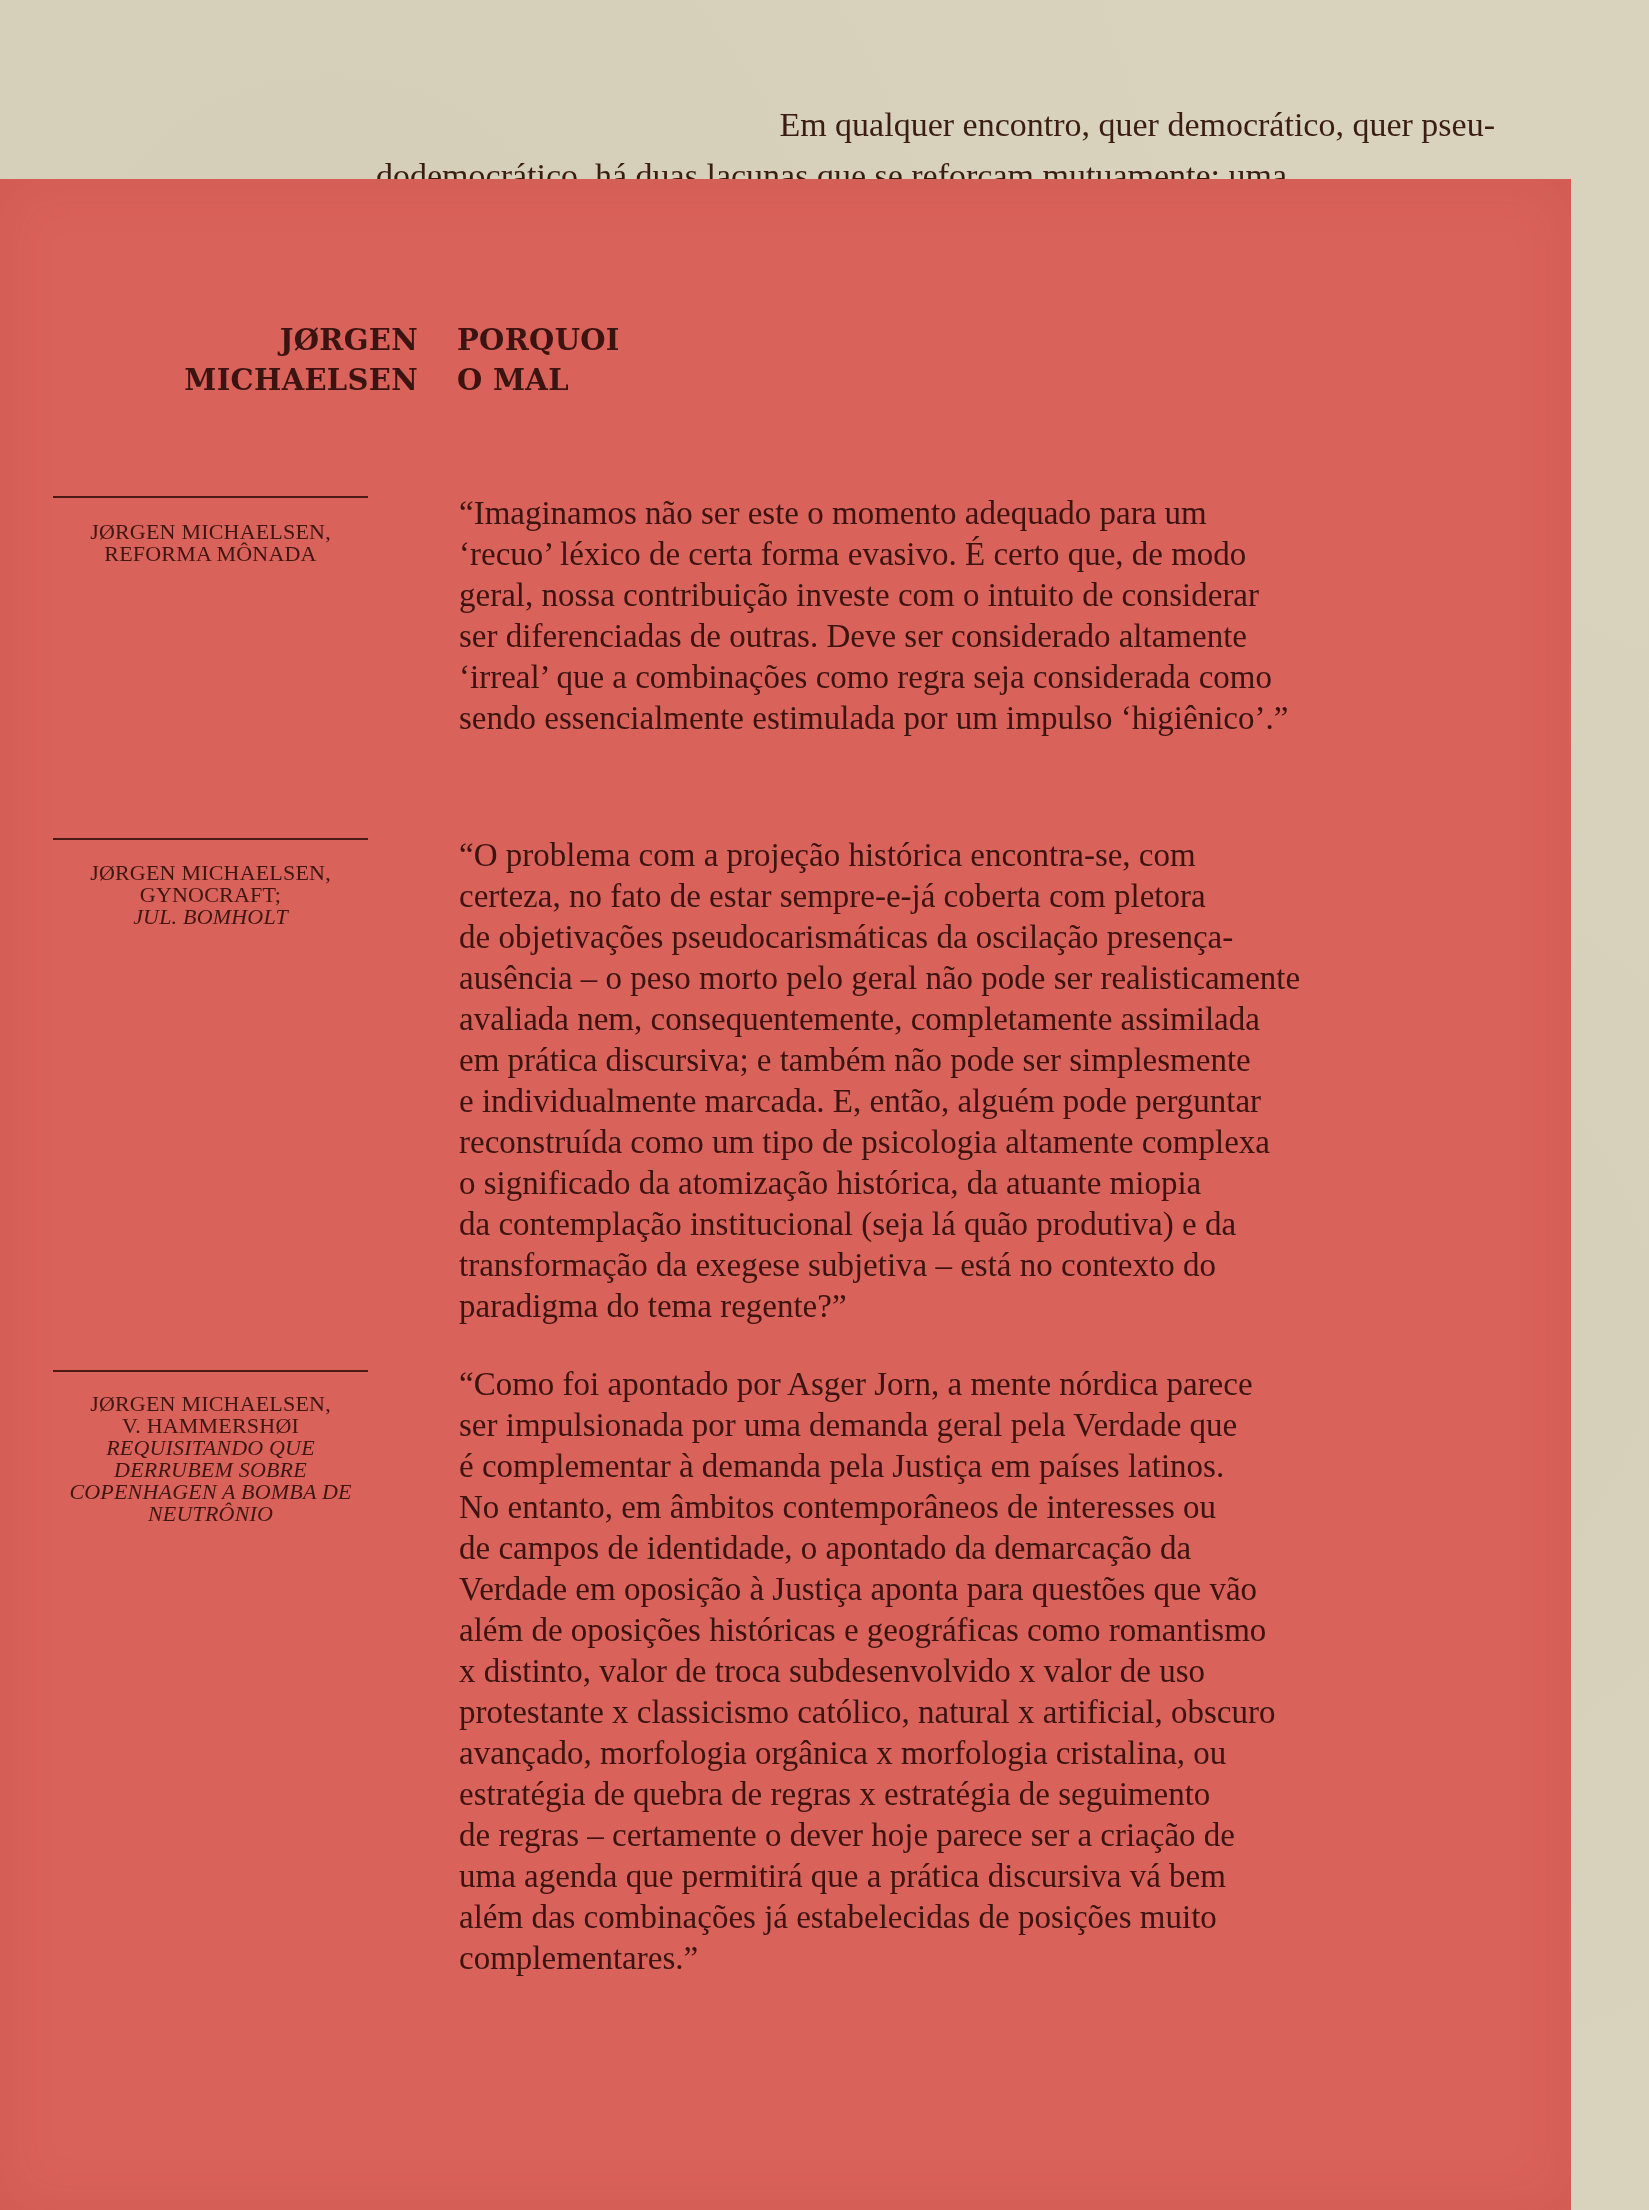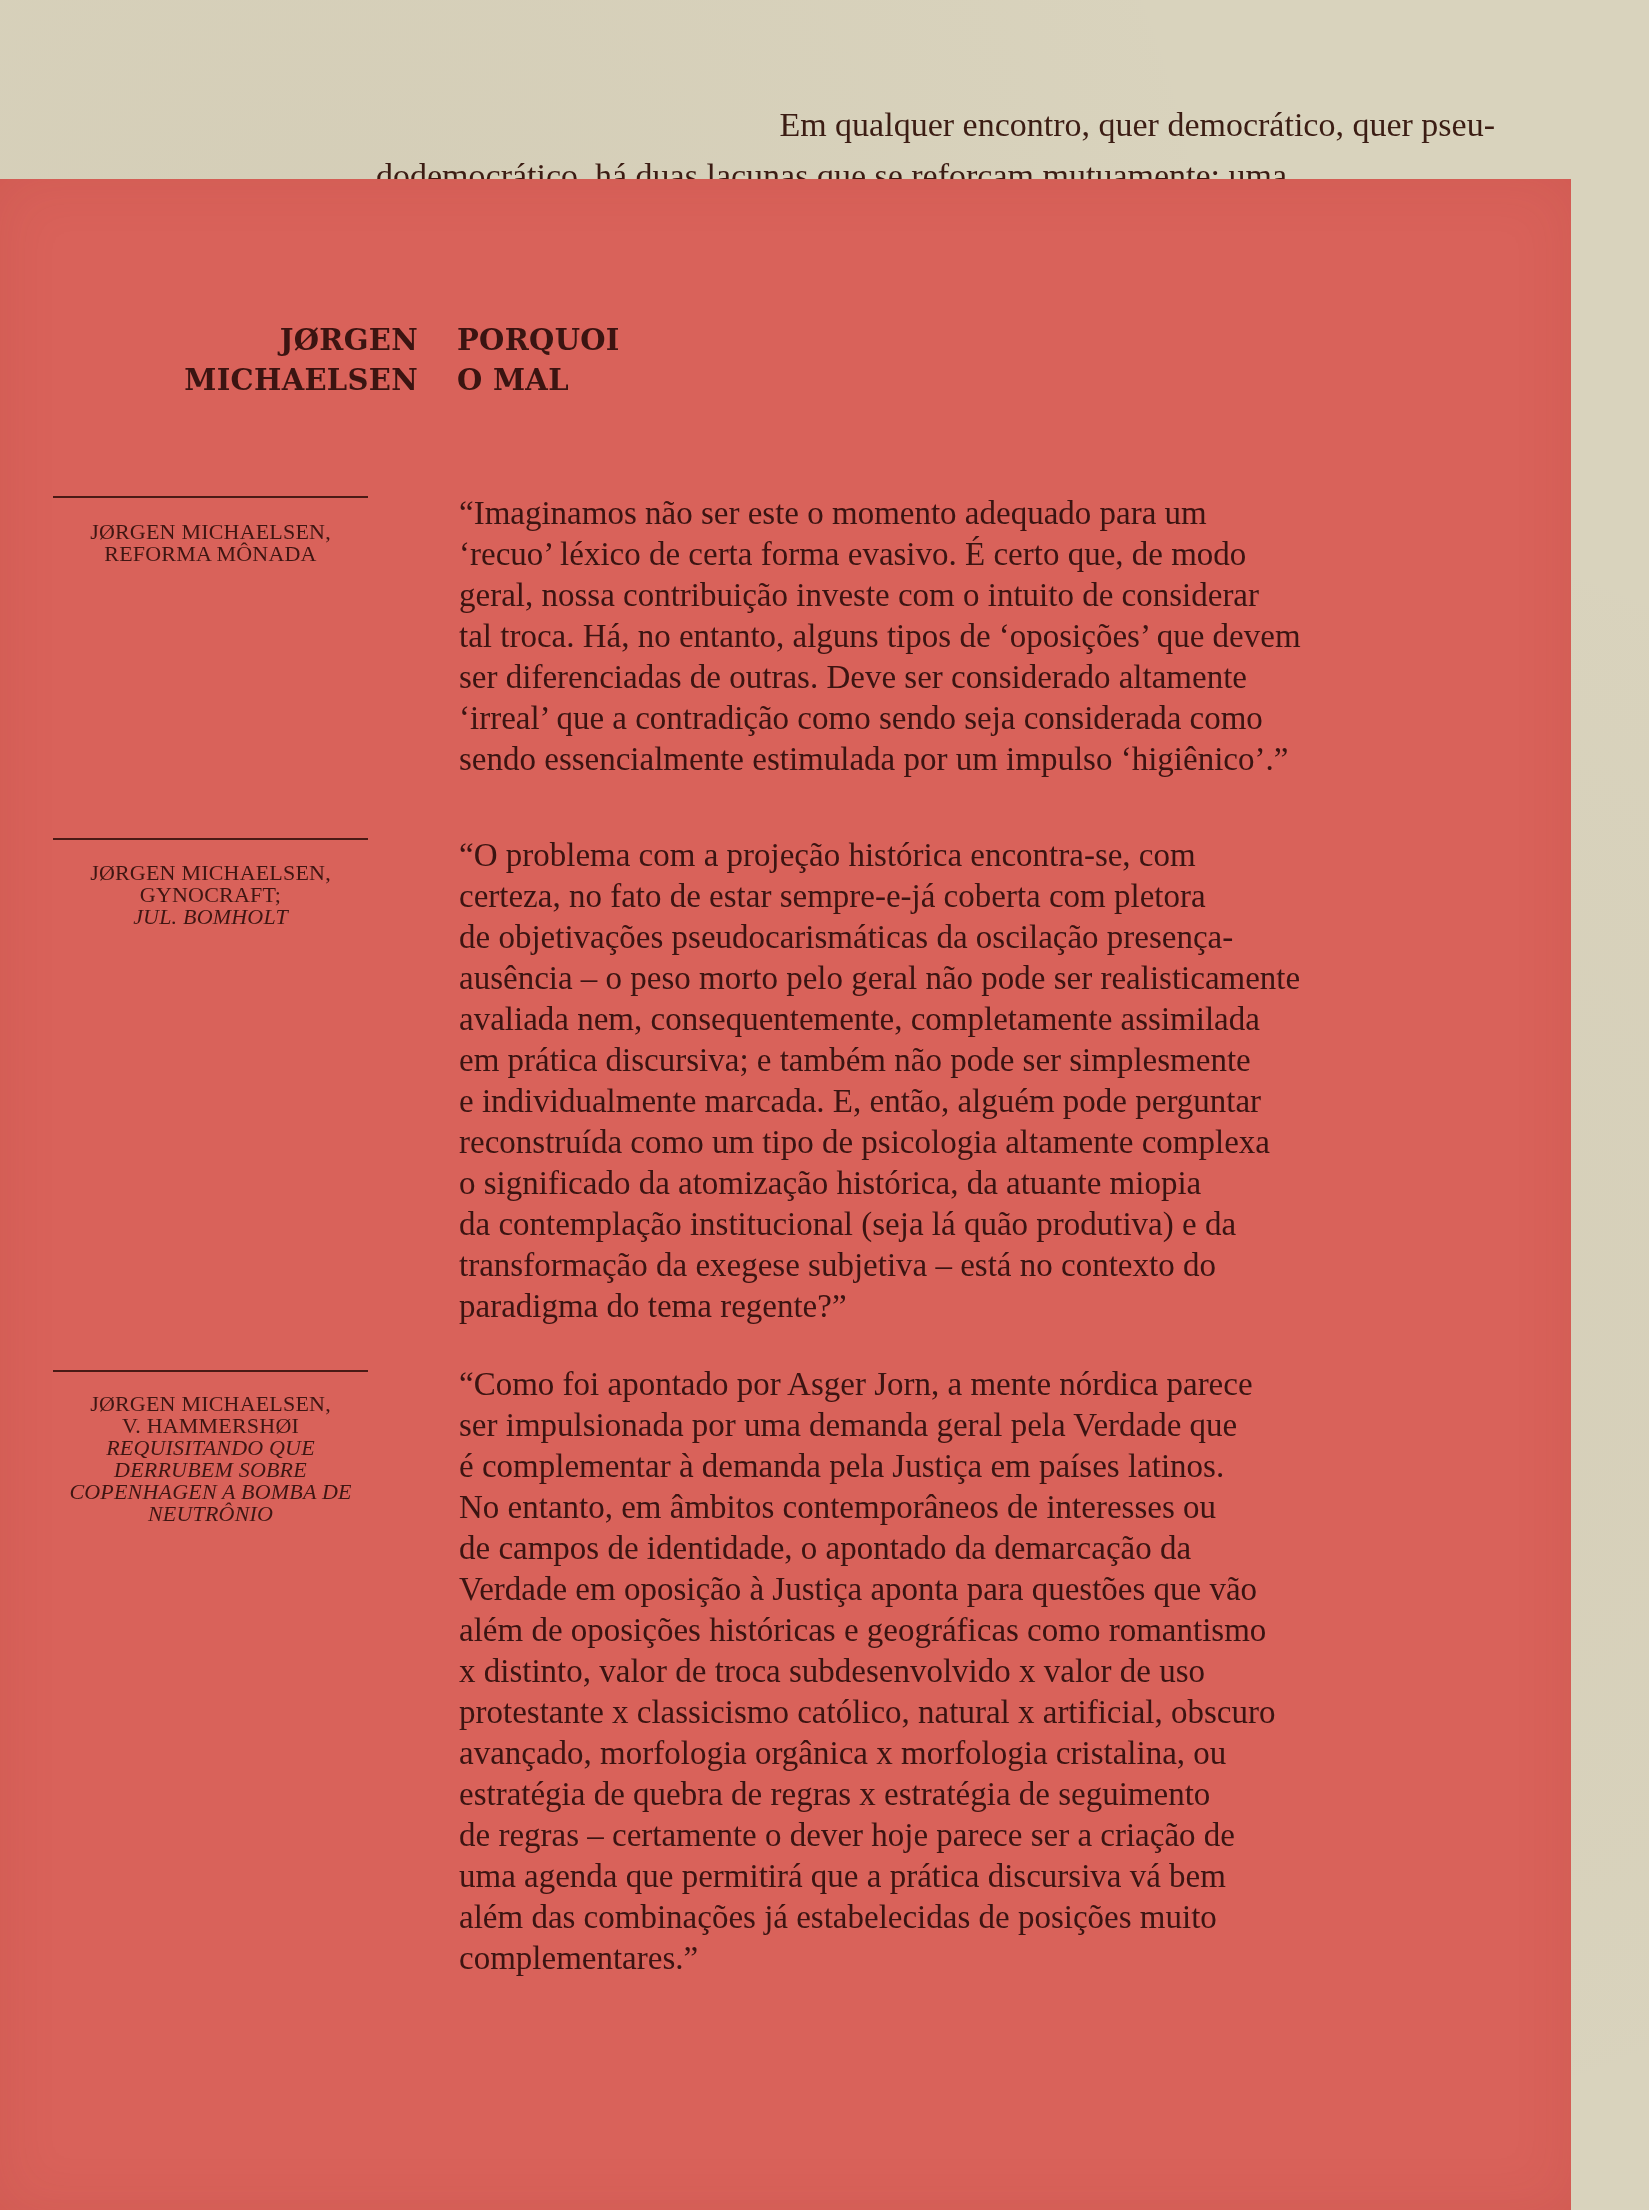--- a/index.html
+++ b/index.html
@@ -147,23 +147,22 @@
     <div class="section" style="top:0;">
       <div class="rule" style="top:317px;"></div>
       <div class="caption" style="top:342px;">
         <span>JØRGEN MICHAELSEN,</span>
         <span>REFORMA MÔNADA</span>
       </div>
       <p class="quote" style="top:314px;">
         <span>“Imaginamos não ser este o momento adequado para um</span>
         <span>‘recuo’ léxico de certa forma evasivo. É certo que, de modo</span>
         <span>geral, nossa contribuição investe com o intuito de considerar</span>
-        <span>tal troca. Há, no entanto, alguns tipos de ‘oposições’ que devem</span>
         <span>ser diferenciadas de outras. Deve ser considerado altamente</span>
-        <span>‘irreal’ que a contradição como sendo seja considerada como</span>
+        <span>‘irreal’ que a combinações como regra seja considerada como</span>
         <span>sendo essencialmente estimulada por um impulso ‘higiênico’.”</span>
       </p>
     </div>
 
     <div class="section" style="top:0;">
       <div class="rule" style="top:659px;"></div>
       <div class="caption" style="top:683px;">
         <span>JØRGEN MICHAELSEN,</span>
         <span>GYNOCRAFT;</span>
         <span class="it">JUL. BOMHOLT</span>

